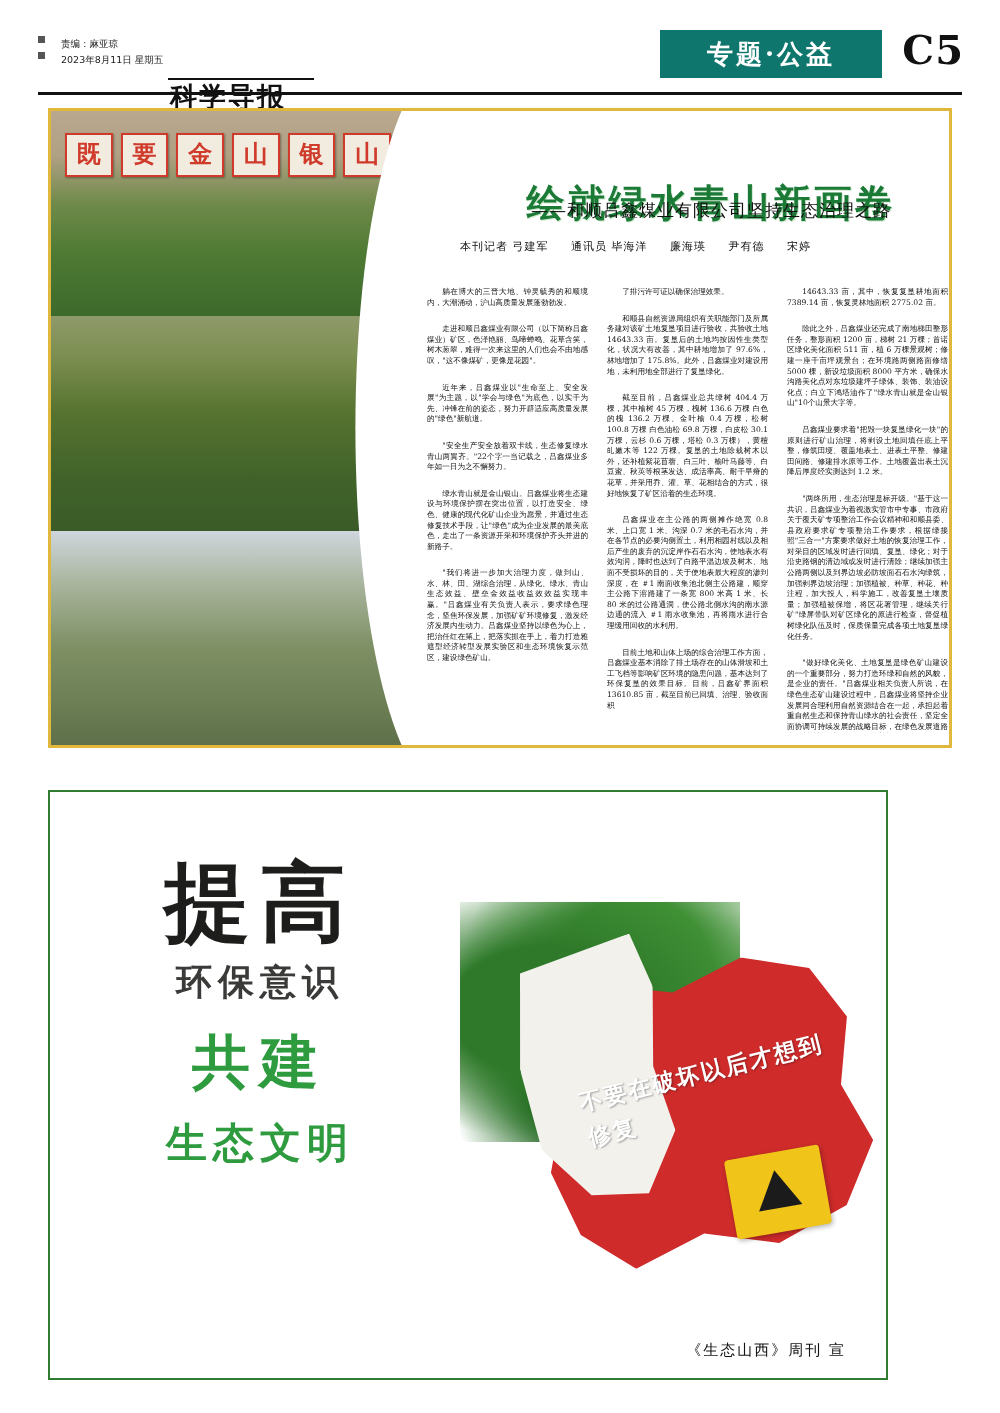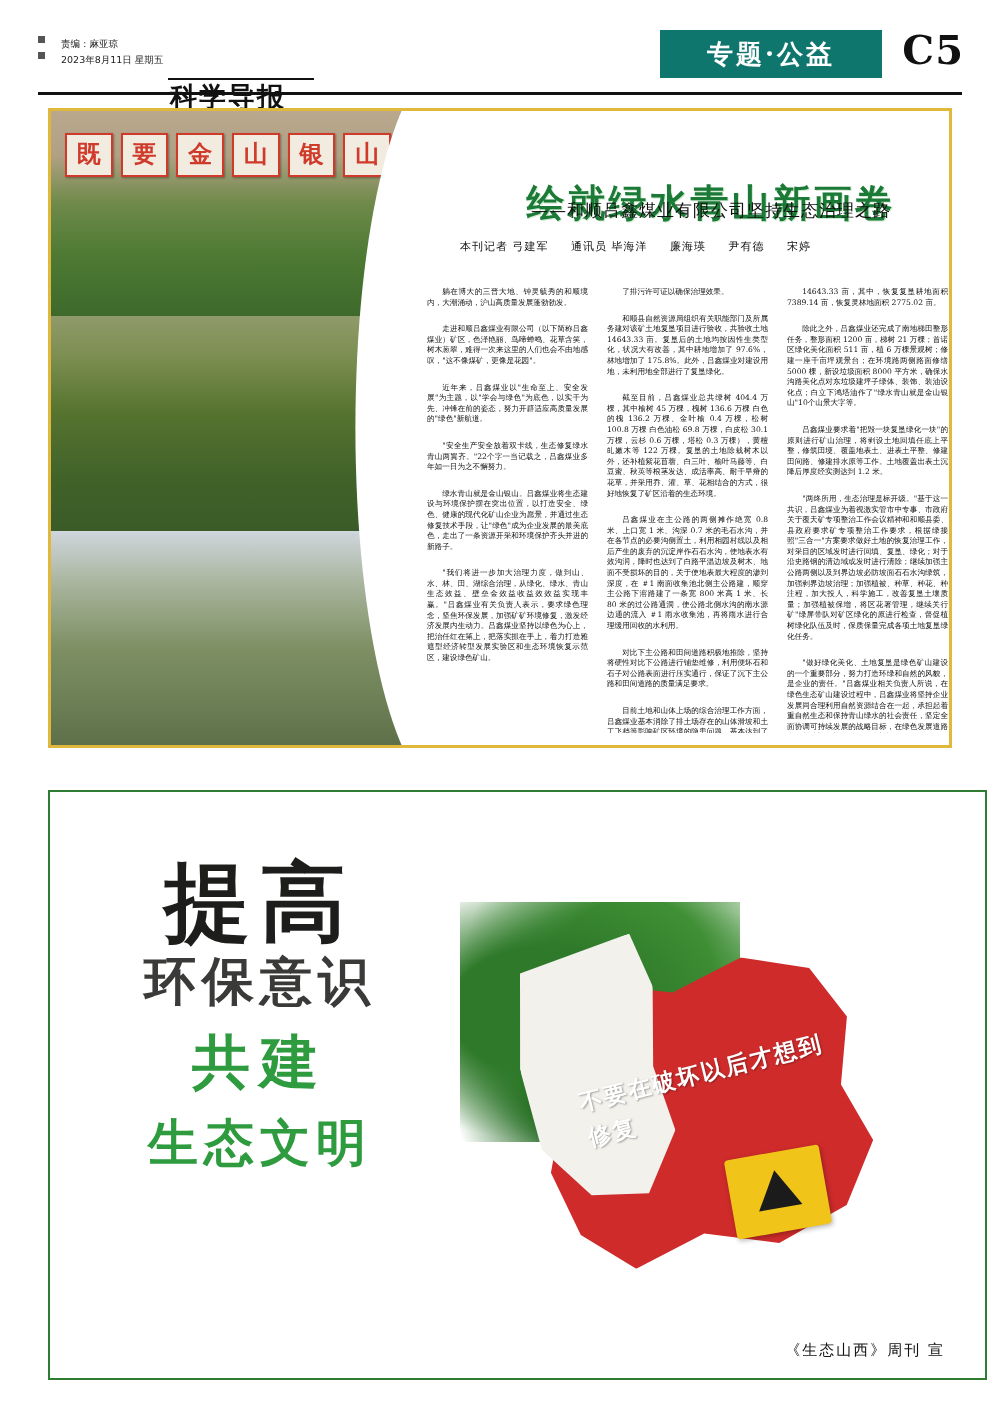--- a/index.html
+++ b/index.html
@@ -92,39 +92,39 @@
     font-size:7.6px;line-height:10.6px;color:#111;text-align:justify;
     overflow:hidden;
   }
   .col p{margin:16px 0 2px 0;text-indent:2em;}
   .c2{left:180px;}
   .c3{left:360px;}
   .c4{left:540px;}
 
   
   .ad{
-    position:absolute;left:48px;top:790px;width:939px;height:590px;
+    position:absolute;left:48px;top:790px;width:840px;height:590px;
     border:2px solid #2f7d32;background:#fff;box-sizing:border-box;
   }
   .ad-left{position:absolute;left:60px;top:62px;width:300px;text-align:center;}
   .ad-l1{
     font-family:"DejaVu Serif","Liberation Serif",serif;
     font-weight:bold;font-size:86px;letter-spacing:10px;color:#1d1d1b;line-height:96px;
   }
   .ad-l2{
     font-family:"DejaVu Serif","Liberation Serif",serif;
-    font-weight:bold;font-size:52px;letter-spacing:6px;color:#3a3a38;line-height:62px;
+    font-weight:bold;font-size:36px;letter-spacing:6px;color:#3a3a38;line-height:62px;
   }
   .ad-l3{
     font-family:"DejaVu Serif","Liberation Serif",serif;
     font-weight:bold;font-size:58px;letter-spacing:10px;color:#2e9b3f;line-height:100px;
   }
   .ad-l4{
     font-family:"DejaVu Serif","Liberation Serif",serif;
-    font-weight:bold;font-size:50px;letter-spacing:6px;color:#2e9b3f;line-height:62px;
+    font-weight:bold;font-size:41px;letter-spacing:6px;color:#2e9b3f;line-height:62px;
   }
   .ad-art{position:absolute;left:380px;top:110px;width:470px;height:400px;}
   .tree{
     position:absolute;left:30px;top:0;width:280px;height:240px;
     background:
       radial-gradient(ellipse at 30% 45%, #2f7a2a 0 34%, rgba(47,122,42,0) 70%),
       radial-gradient(ellipse at 62% 30%, #3f8f35 0 32%, rgba(63,143,53,0) 70%),
       radial-gradient(ellipse at 48% 68%, #256b24 0 36%, rgba(37,107,36,0) 72%),
       radial-gradient(ellipse at 78% 60%, #357f2c 0 28%, rgba(53,127,44,0) 68%);
   }
@@ -226,21 +226,20 @@
         <p>近年来，吕鑫煤业以"生命至上、安全发展"为主题，以"学会与绿色"为底色，以实干为先、冲锋在前的姿态，努力开辟适应高质量发展的"绿色"新航道。</p>
         <p>"安全生产安全放着双卡线，生态修复绿水青山两翼齐。"22个字一当记载之，吕鑫煤业多年如一日为之不懈努力。</p>
         <p>绿水青山就是金山银山。吕鑫煤业将生态建设与环境保护摆在突出位置，以打造安全、绿色、健康的现代化矿山企业为愿景，并通过生态修复技术手段，让"绿色"成为企业发展的最美底色，走出了一条资源开采和环境保护齐头并进的新路子。</p>
         <p>"我们将进一步加大治理力度，做到山、水、林、田、湖综合治理，从绿化、绿水、青山生态效益、壁垒金效益收益效效益实现丰赢。"吕鑫煤业有关负责人表示，要求绿色理念，坚焦环保发展，加强矿矿环境修复，激发经济发展内生动力。吕鑫煤业坚持以绿色为心上，把治任红在第上，把落实抓在手上，着力打造雅遮型经济转型发展实验区和生态环境恢复示范区，建设绿色矿山。</p>
       </div>
       <div class="col c3">
         <p>了排污许可证以确保治理效果。</p>
         <p>和顺县自然资源局组织有关职能部门及所属务建对该矿土地复垦项目进行验收，共验收土地 14643.33 亩。复垦后的土地均按因性生类型化，状况大有改善，其中耕地增加了 97.6%，林地增加了 175.8%。此外，吕鑫煤业对建设用地，未利用地全部进行了复垦绿化。</p>
         <p>截至目前，吕鑫煤业总共绿树 404.4 万棵，其中榆树 45 万棵，槐树 136.6 万棵 白色的槐 136.2 万棵、金叶榆 0.4 万棵，松树 100.8 万棵 白色油松 69.8 万棵，白皮松 30.1 万棵，云杉 0.6 万棵，塔松 0.3 万棵），黄檀癿嫩木等 122 万棵。复垦的土地除栽树木以外，还补植紫花苜蓿、白三叶、榆叶马藤等、白豆蜜、秋英等根茎发达、成活率高、耐干旱瘠的花草，并采用乔、灌、草、花相结合的方式，很好地恢复了矿区沿着的生态环境。</p>
         <p>吕鑫煤业在主公路的两侧摊作绝宽 0.8 米、上口宽 1 米、沟深 0.7 米的毛石水沟，并在各节点的必要沟侧置土，利用相园村线以及相后产生的废弃的沉淀岸作石石水沟，使地表水有效沟润，降时也达到了白路平温边坡及树木、地面不受损坏的目的，关于使地表最大程度的渗到深度，在 ＃1 南面收集池北侧主公路建，顺穿主公路下溶路建了一条宽 800 米高 1 米、长 80 米的过公路通洞，使公路北侧水沟的南水源边通的流入 ＃1 雨水收集池，再将雨水进行合理缓用回收的水利用。</p>
-        <p>对比下主公路和田间道路积极地推除，坚持将硬性对比下公路进行铺垫维修，利用便坏石和石子对公路表面进行压实通行，保证了沉下主公路和田间道路的质量满足要求。</p>
         <p>目前土地和山体上场的综合治理工作方面，吕鑫煤业基本消除了排土场存在的山体滑坡和土工飞档等影响矿区环境的隐患问题，基本达到了环保复垦的效果目标。目前，吕鑫矿界面积 13610.85 亩，截至目前已回填、治理、验收面积</p>
       </div>
       <div class="col c4">
         <p>14643.33 亩，其中，恢复复垦耕地面积 7389.14 亩，恢复灵林地面积 2775.02 亩。</p>
         <p>除此之外，吕鑫煤业还完成了南地梯田整形任务，整形面积 1200 亩，梯树 21 万棵；首诺区绿化美化面积 511 亩，植 6 万棵景观树；修建一座千亩坪观景台；在环境路两侧路面修缮 5000 棵，新设垃圾面积 8000 平方米，确保水沟路美化点对东垃圾建坪子绿体、装饰、装油设化点；白立下鸿塔油作了"绿水青山就是金山银山"10个山景大字等。</p>
         <p>吕鑫煤业要求着"把毁一块复垦绿化一块"的原则进行矿山治理，将剥设土地回填任底上平整，修筑田埂、覆盖地表土、进表土平整、修建田间路、修建排水原等工作。土地覆盖出表土沉降后厚度经实测达到 1.2 米。</p>
         <p>"两终所用，生态治理是标开级。"基于这一共识，吕鑫煤业为着视激实管市中专事、市政府关于覆天矿专项整治工作会议精神和和顺县委、县政府要求矿专项整治工作要求，根据绿接照"三合一"方案要求做好土地的恢复治理工作，对采目的区域发时进行回填、复垦、绿化；对于沿史路钢的清边域或发时进行清除；继续加强主公路两侧以及到界边坡必防坡面石石水沟绿筑，加强剥界边坡治理；加强植被、种草、种花、种注程，加大投人，科学施工，改善复垦土壤质量；加强植被保增，将区花署管理，继续关行矿"绿屏带队对矿区绿化的原进行检查，督促植树绿化队伍及时，保质保量完成各项土地复垦绿化任务。</p>
         <p>"做好绿化美化、土地复垦是绿色矿山建设的一个重要部分，努力打造环绿和自然的风貌，是企业的责任。"吕鑫煤业相关负责人所说，在绿色生态矿山建设过程中，吕鑫煤业将坚持企业发展同合理利用自然资源结合在一起，承担起着重自然生态和保持青山绿水的社会责任，坚定全面协调可持续发展的战略目标，在绿色发展道路上不断地迈向着习更，创造着辉煌。</p>
       </div>
     </div>

